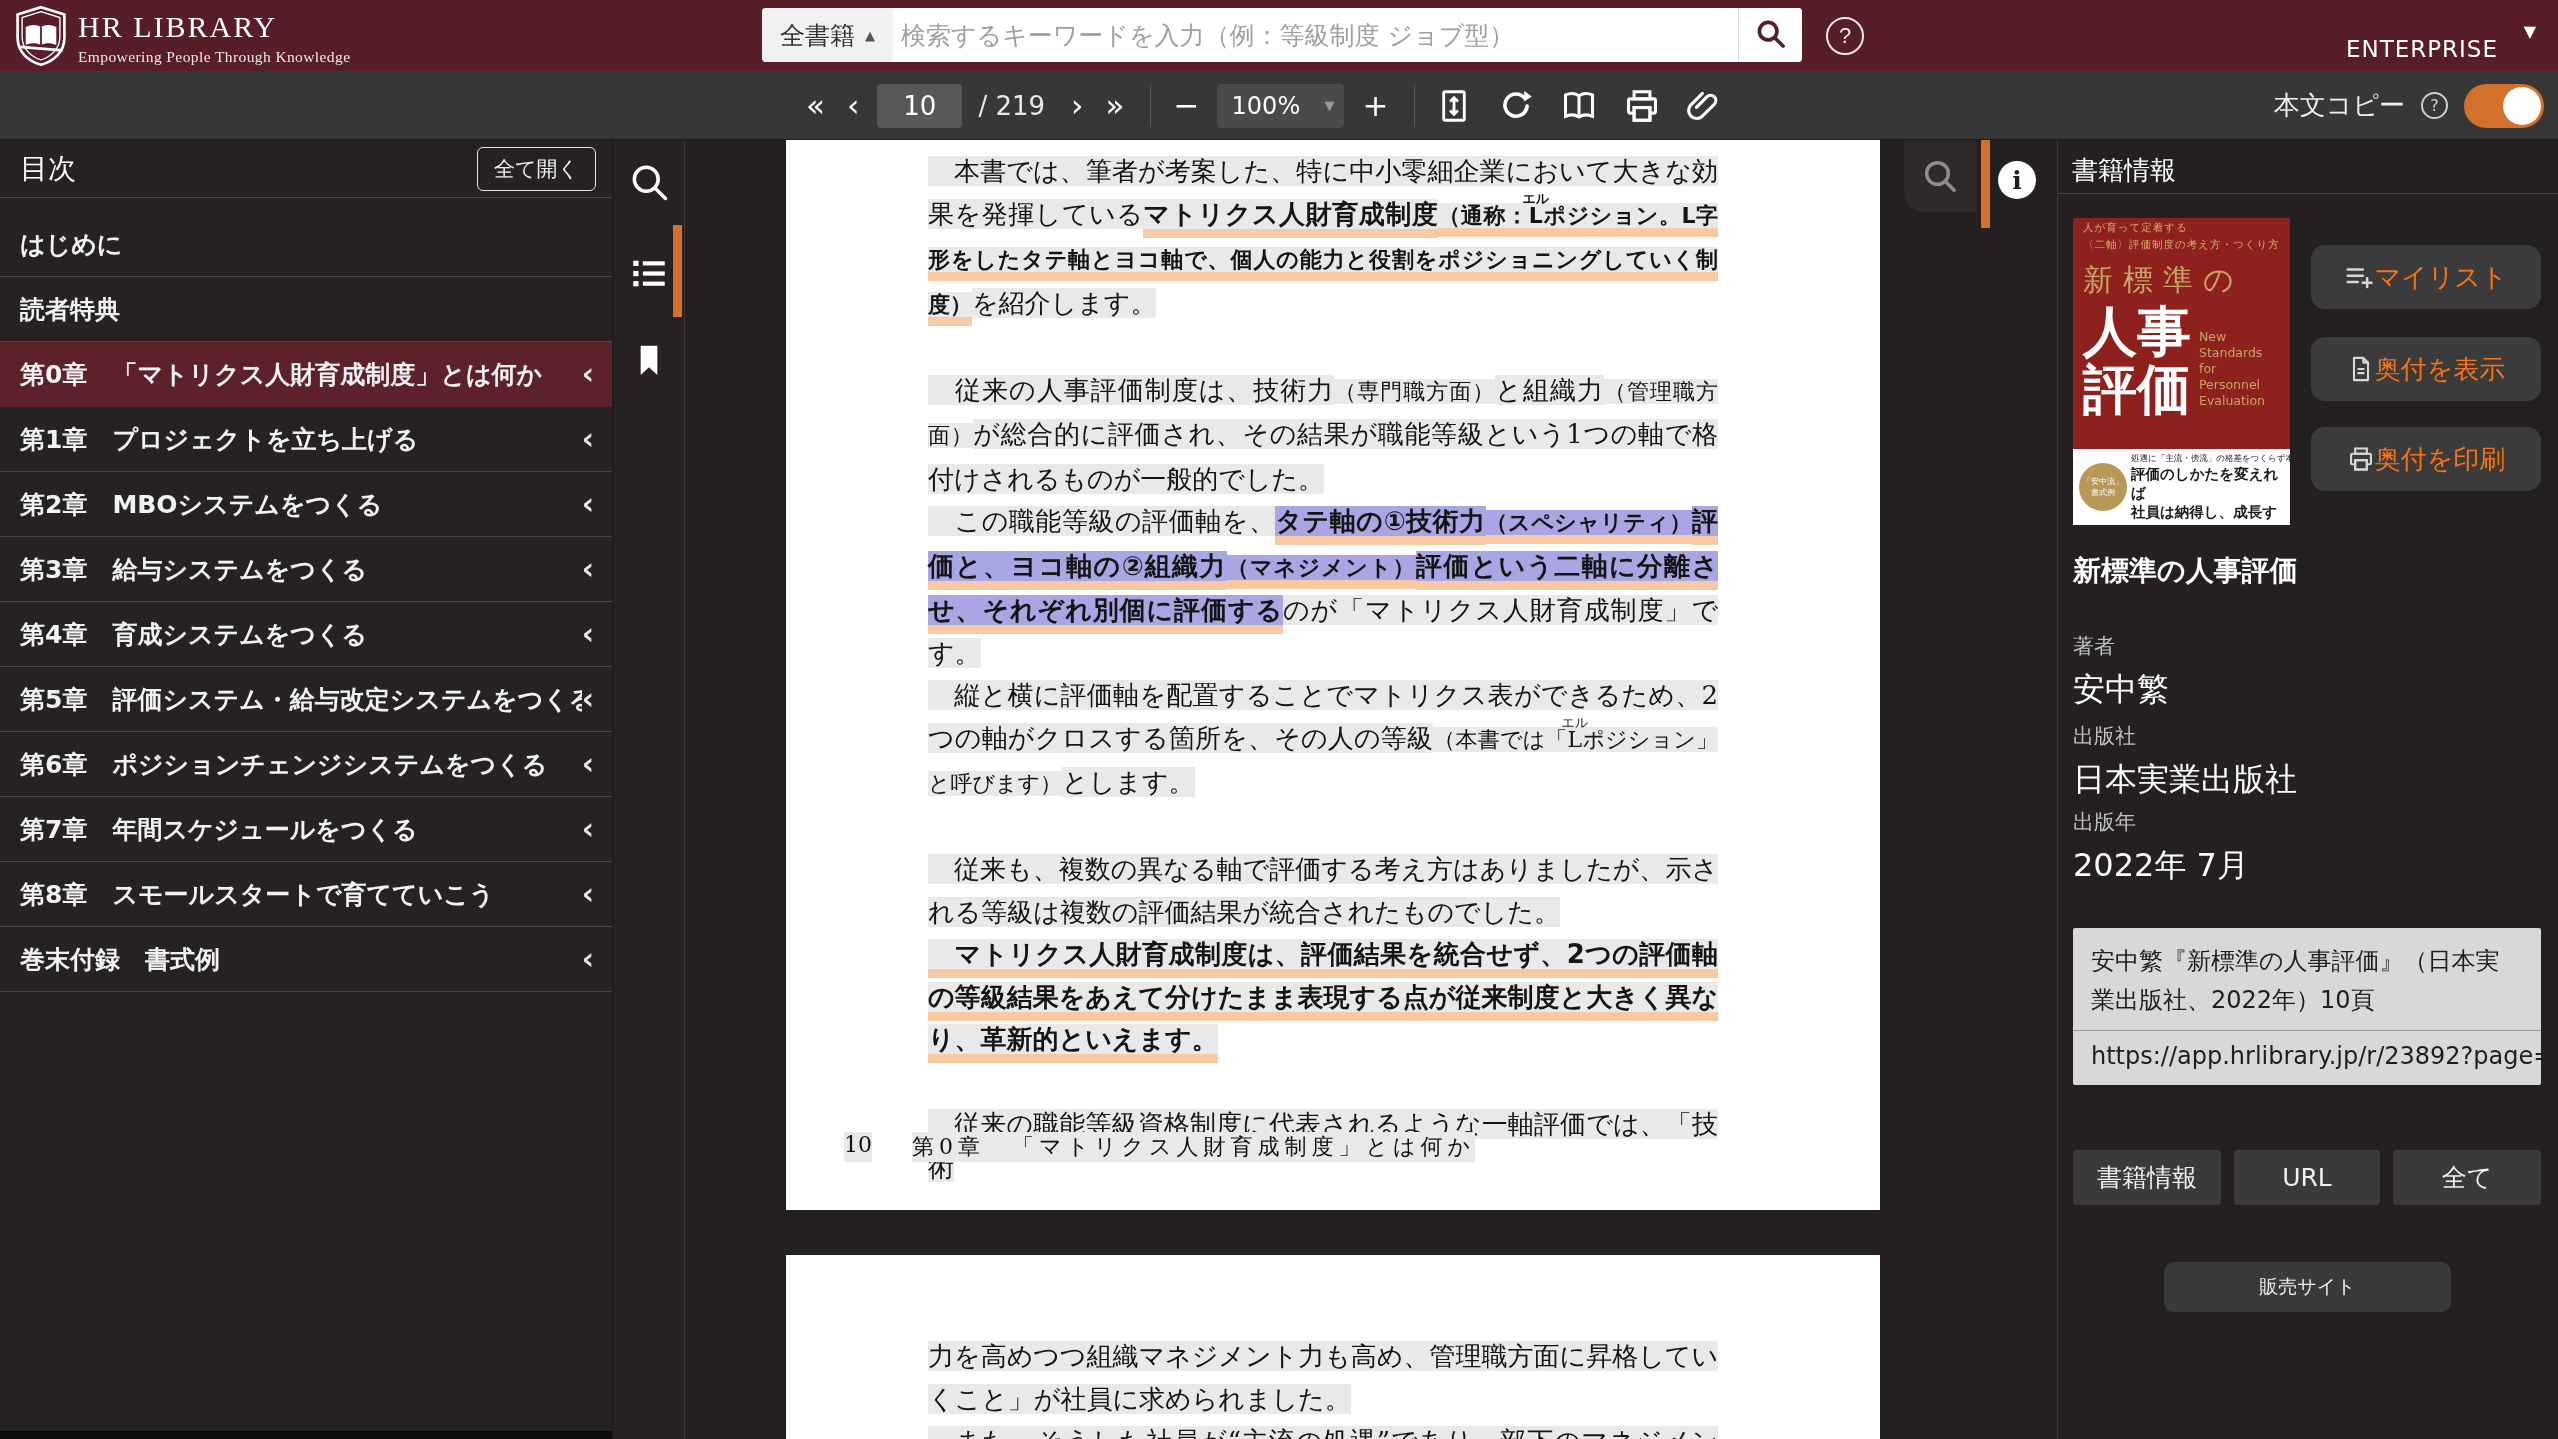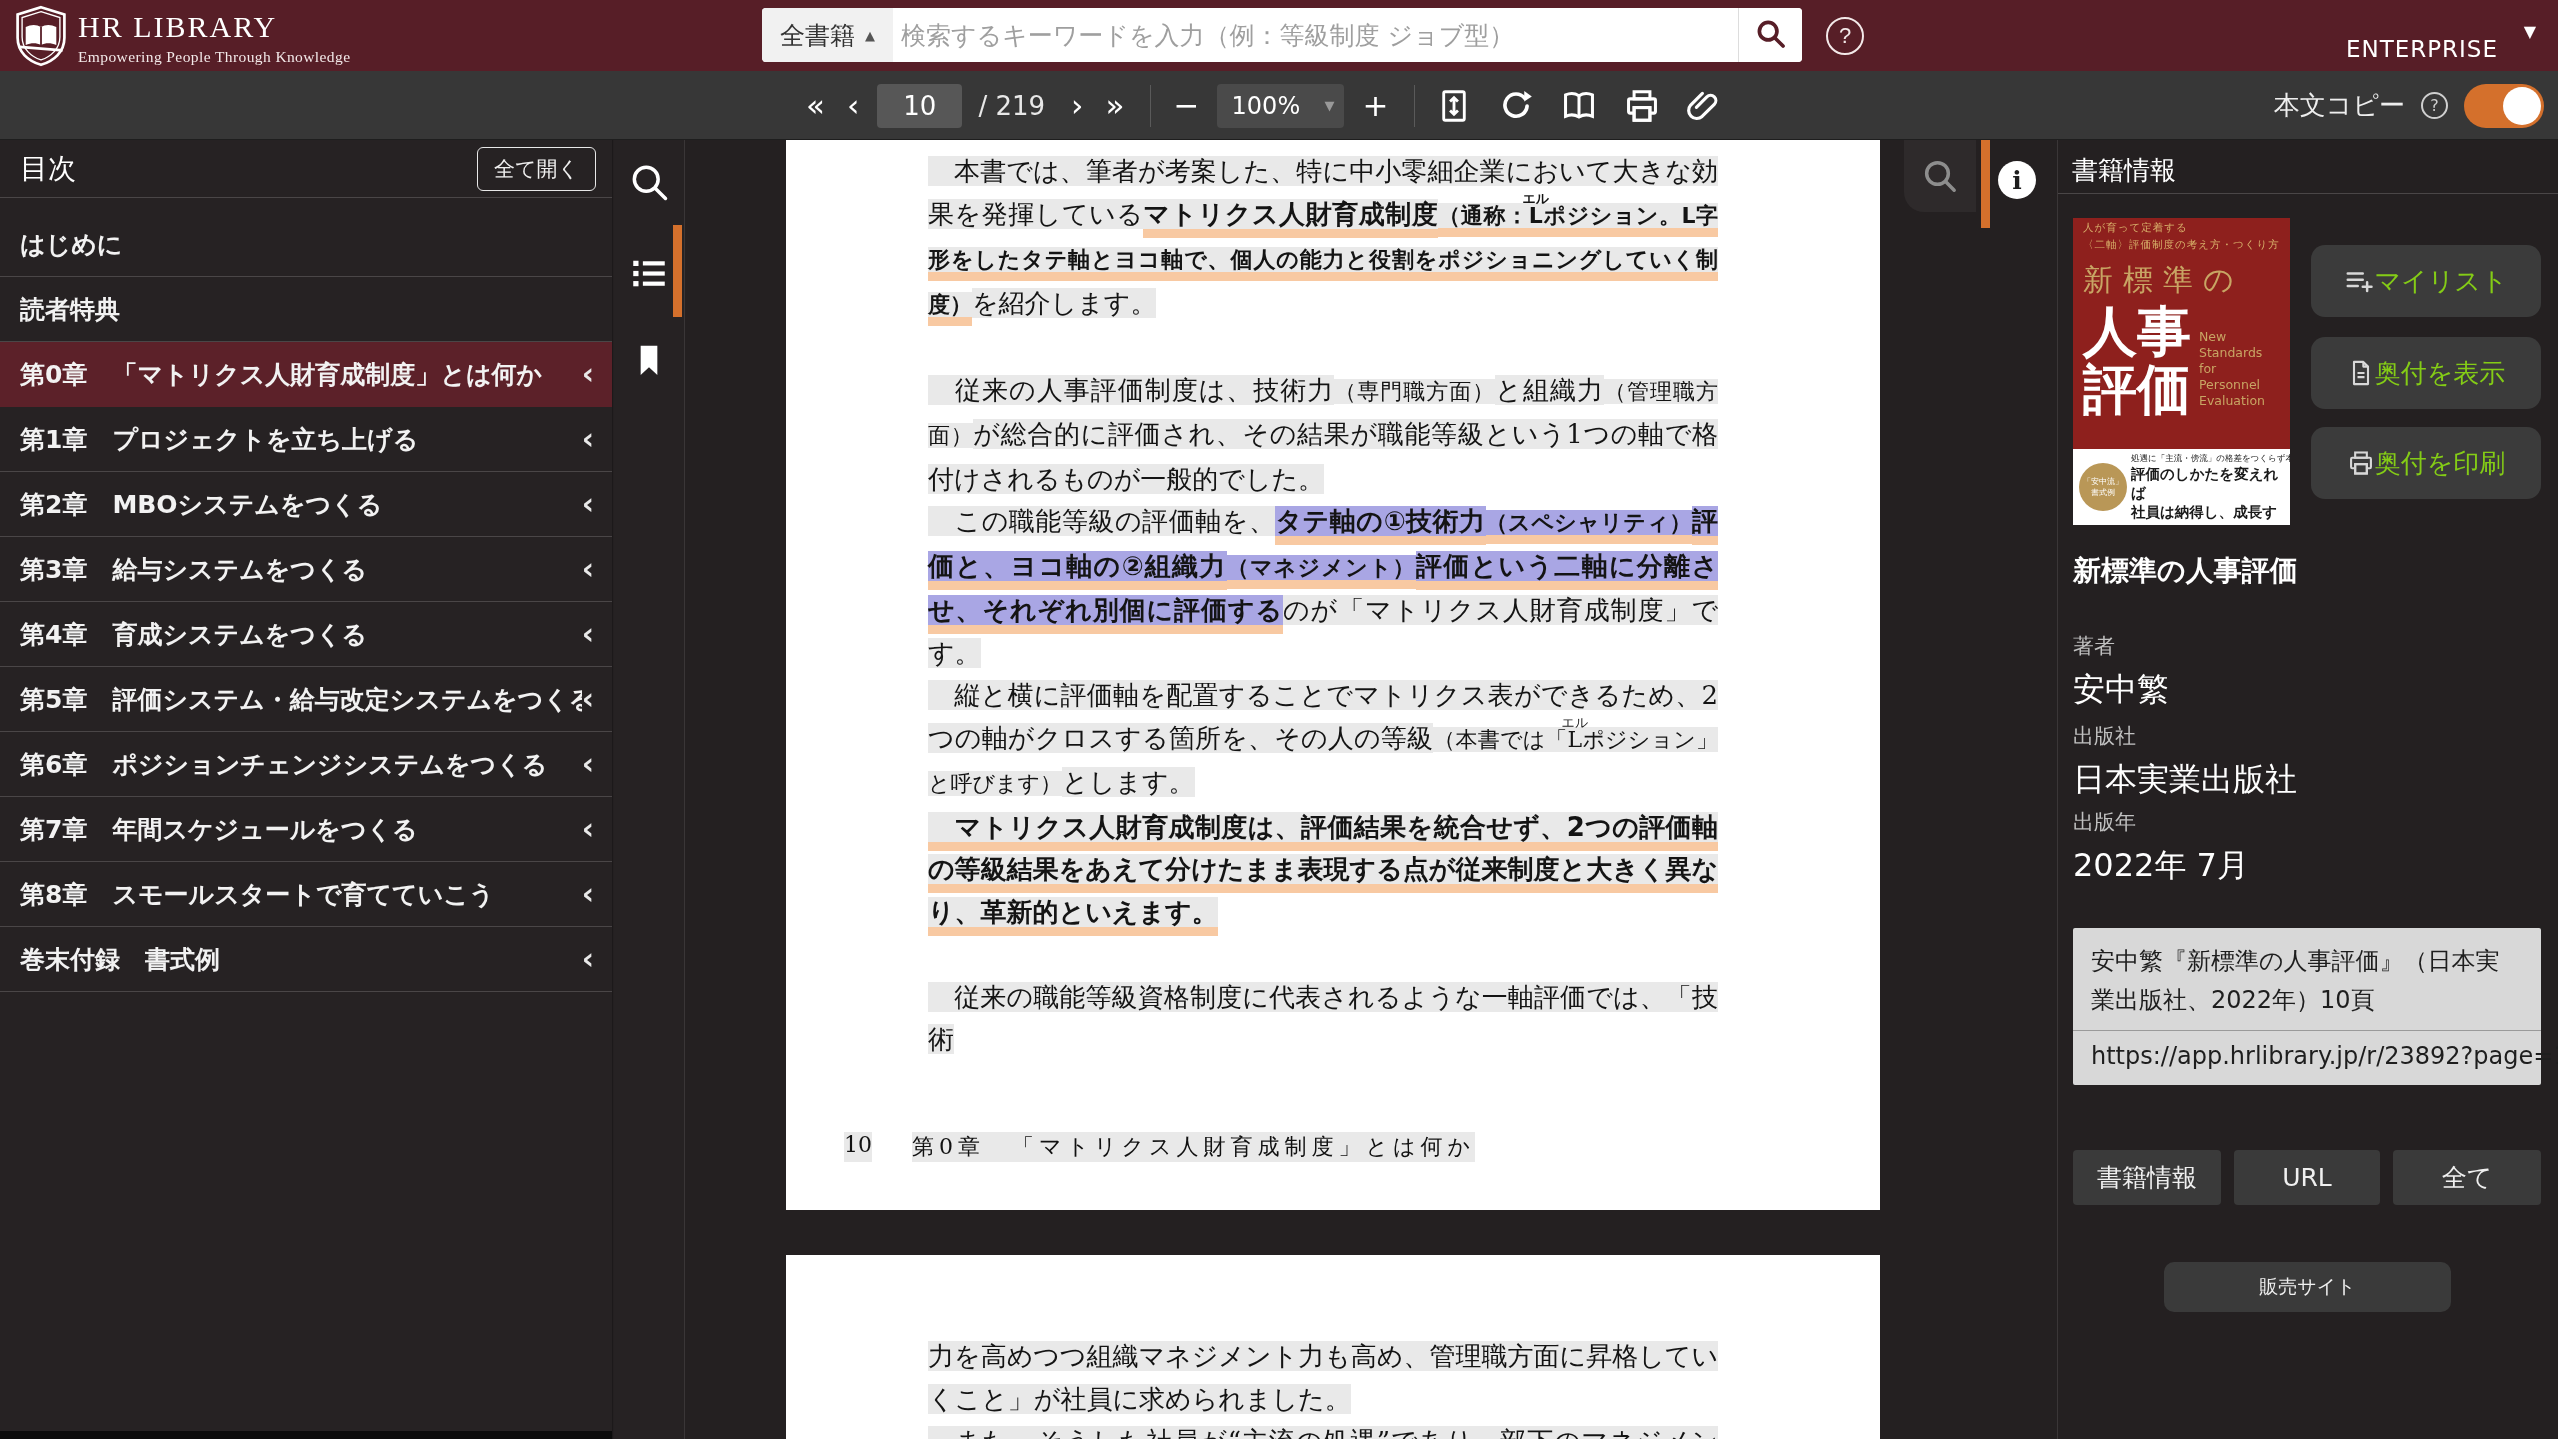--- a/index.html
+++ b/index.html
@@ -103,22 +103,22 @@
   .cv-tag { font-size:10.5px; color:#d8b06a; letter-spacing:1px; margin:3px 10px 0; }
   .cv-top { font-size:30px; color:#c8a564; letter-spacing:10px; margin:8px 10px 2px; }
   .cv-main-row { display:flex; margin:0 10px; }
   .cv-main { width:116px; font-size:54px; line-height:58px; font-weight:bold; color:#fff; word-break:break-all; }
   .cv-en { flex:1; font-size:12.5px; color:#c8a564; line-height:16px; padding-top:26px; }
   .cv-band { position:absolute; left:0; bottom:0; width:100%; height:76px; background:#fff; color:#1a1a1a; padding:4px 6px 4px 58px; }
   .cv-band-small { font-size:8.5px; white-space:nowrap; }
   .cv-band-l1, .cv-band-l2 { font-size:14.5px; font-weight:bold; line-height:19px; }
   .cv-badge { position:absolute; left:6px; bottom:14px; width:48px; height:48px; border-radius:50%; background:#b99757;
               color:#fff; font-size:8px; display:flex; align-items:center; justify-content:center; text-align:center; padding:4px; }
-  .action-btn { position:absolute; left:253px; width:230px; height:72px; background:#3b3b3b; border:none; border-radius:14px;
-                display:flex; align-items:center; justify-content:center; gap:0; color:#84cc16; font-size:26px;
+  .action-btn { position:absolute; left:253px; width:230px; height:64px; background:#3b3b3b; border:none; border-radius:14px;
+                display:flex; align-items:center; justify-content:center; gap:0; color:#f97316; font-size:26px;
                 cursor:pointer; font-family:inherit; }
   .book-title { position:absolute; left:15px; top:412px; font-size:28px; font-weight:bold; color:#fff; }
   .field { position:absolute; left:15px; }
   .field .lab { font-size:21px; color:#c0c0c0; }
   .field .val { font-size:32px; color:#fff; margin-top:8px; }
   .cite-box { position:absolute; left:15px; top:788px; width:468px; height:157px; background:#d8d8d8; border-radius:2px;
               color:#1e1e1e; padding:14px 18px 0; }
   .cite-text { font-size:24px; line-height:39px; }
   .cite-div { height:1px; background:#9a9a9a; margin:10px -18px 0; }
   .cite-url { font-size:24px; margin-top:11px; white-space:nowrap; }
@@ -320,20 +320,21 @@
       </button>
     </div>
 
     <main class="docarea">
       <div class="page page1">
         <div class="page-text">
             <div class="para"><span class="seg ">　本書では、筆者が考案した、特に中小零細企業において大きな効果を発揮している</span><span class="seg b u">マトリクス人財育成制度</span><span class="seg b u sm">（通称：</span><ruby class="seg b u sm">L<rt>エル</rt></ruby><span class="seg b u sm">ポジション。L字形をしたタテ軸とヨコ軸で、個人の能力と役割をポジショニングしていく制度）</span><span class="seg ">を紹介します。</span></div>
             <div class="para gap"><span class="seg ">　従来の人事評価制度は、技術力</span><span class="seg sm">（専門職方面）</span><span class="seg ">と組織力</span><span class="seg sm">（管理職方面）</span><span class="seg ">が総合的に評価され、その結果が職能等級という1つの軸で格付けされるものが一般的でした。</span></div>
             <div class="para"><span class="seg ">　この職能等級の評価軸を、</span><span class="seg b pu u">タテ軸の①技術力</span><span class="seg b pu u sm">（スペシャリティ）</span><span class="seg b pu u">評価と、ヨコ軸の②組織力</span><span class="seg b pu u sm">（マネジメント）</span><span class="seg b pu u">評価という二軸に分離させ、それぞれ別個に評価する</span><span class="seg ">のが「マトリクス人財育成制度」です。</span></div>
             <div class="para"><span class="seg ">　縦と横に評価軸を配置することでマトリクス表ができるため、2つの軸がクロスする箇所を、その人の等級</span><span class="seg sm">（本書では「</span><ruby class="seg sm">L<rt>エル</rt></ruby><span class="seg sm">ポジション」と呼びます）</span><span class="seg ">とします。</span></div>
+            <div class="para gap"><span class="seg ">　従来も、複数の異なる軸で評価する考え方はありましたが、示される等級は複数の評価結果が統合されたものでした。</span></div>
             <div class="para"><span class="seg b u">　マトリクス人財育成制度は、評価結果を統合せず、2つの評価軸の等級結果をあえて分けたまま表現する点が従来制度と大きく異なり、革新的といえます。</span></div>
             <div class="para gap"><span class="seg ">　従来の職能等級資格制度に代表されるような一軸評価では、「技術</span></div>
           </div>
         <div class="page-footer">
           <span class="hl">10</span>
           <span class="hl chap">第0章　「マトリクス人財育成制度」とは何か</span>
         </div>
       </div>
       <div class="page page2">
         <div class="page-text">

